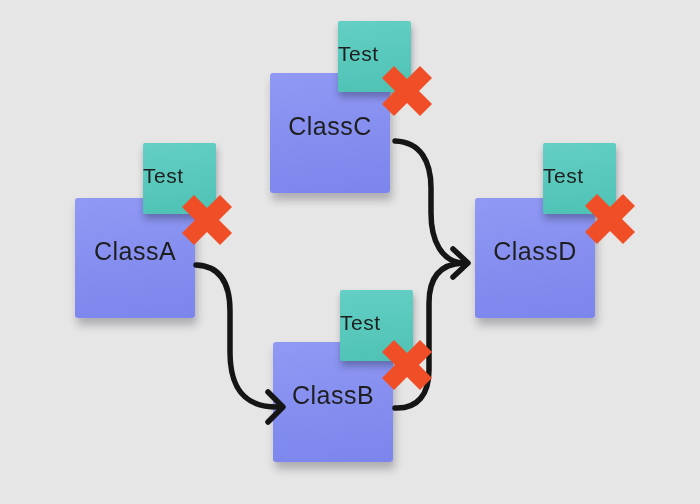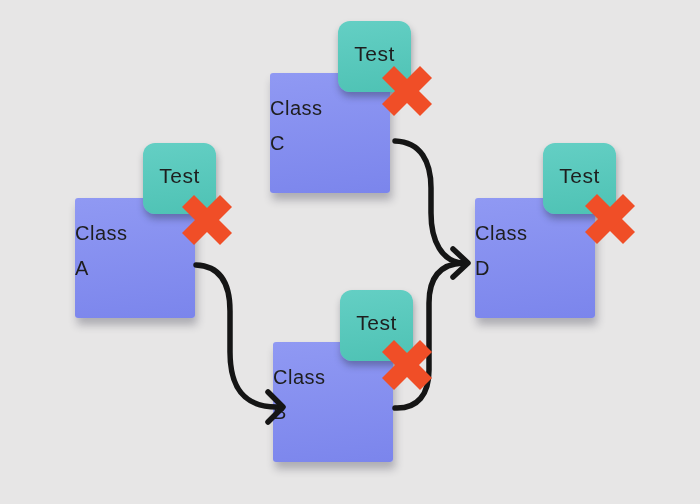--- a/index.html
+++ b/index.html
@@ -34,38 +34,38 @@
     height: 120px;
     border-radius: 3px;
     background: linear-gradient(172deg, var(--note-blue-light, #9099f3) 0%, var(--note-blue-dark, #7b85ec) 100%);
     box-shadow: 2px 7px 9px rgba(40, 40, 60, 0.30);
     z-index: 1;
   }
   .note-label {
     position: absolute;
     inset: 0;
     display: flex;
-    flex-direction: column;
+    flex-direction: row;
+    align-items: center;
     justify-content: center;
     transform: translateY(-7px);
-    font-size: 20px;
+    font-size: 25px;
     line-height: 35px;
     color: var(--text, #1e1e1e);
     letter-spacing: 0.5px;
   }
   .test-note {
     position: absolute;
     width: 73px;
     height: 71px;
-    border-radius: 12px;
+    border-radius: 2px;
     background: linear-gradient(172deg, var(--note-teal-light, #64cfc4) 0%, var(--note-teal-dark, #4ec2b4) 100%);
     box-shadow: 1px 5px 7px rgba(30, 35, 50, 0.35);
     display: flex;
     align-items: center;
-    justify-content: center;
     z-index: 2;
   }
   .test-label {
     font-size: 21px;
     color: var(--text, #1e1e1e);
     transform: translateY(-3px);
     letter-spacing: 0.5px;
   }
   .cross {
     position: absolute;

